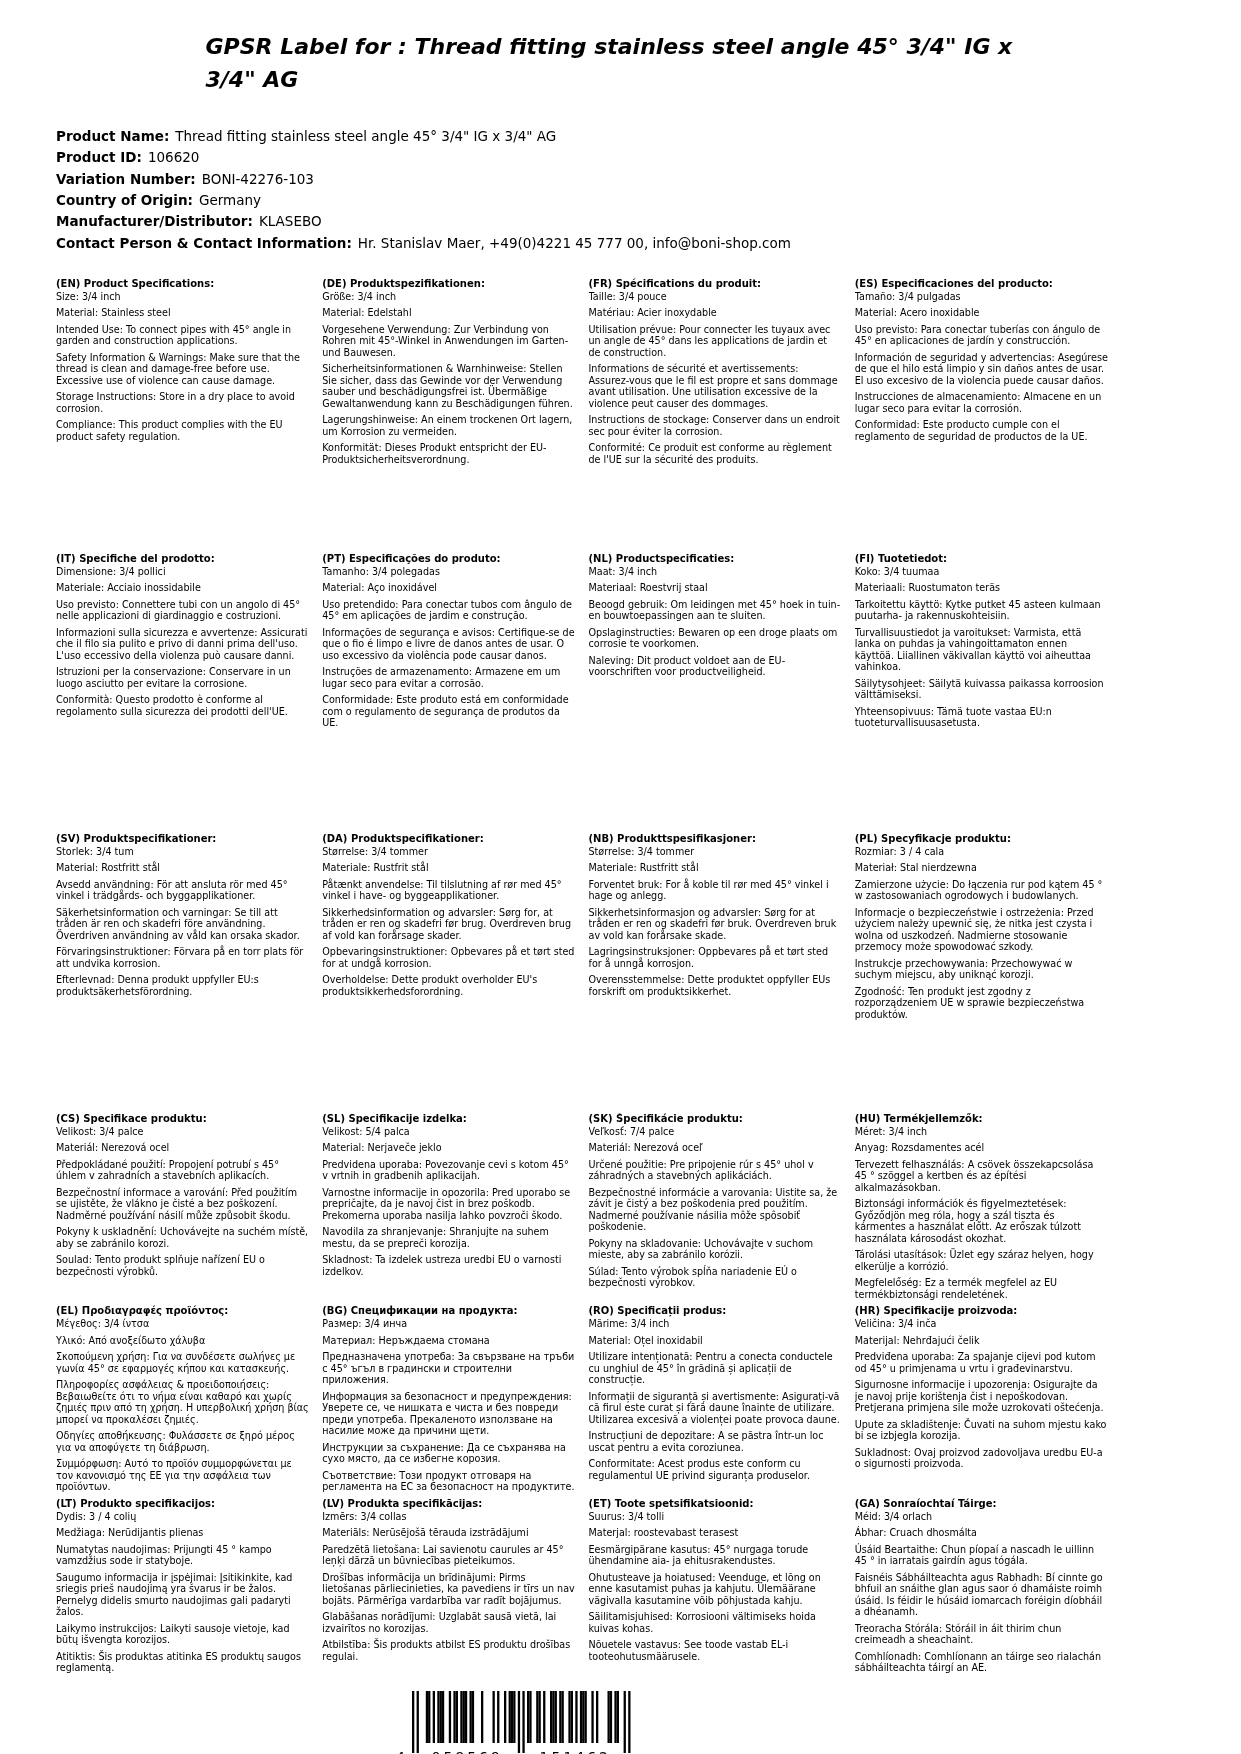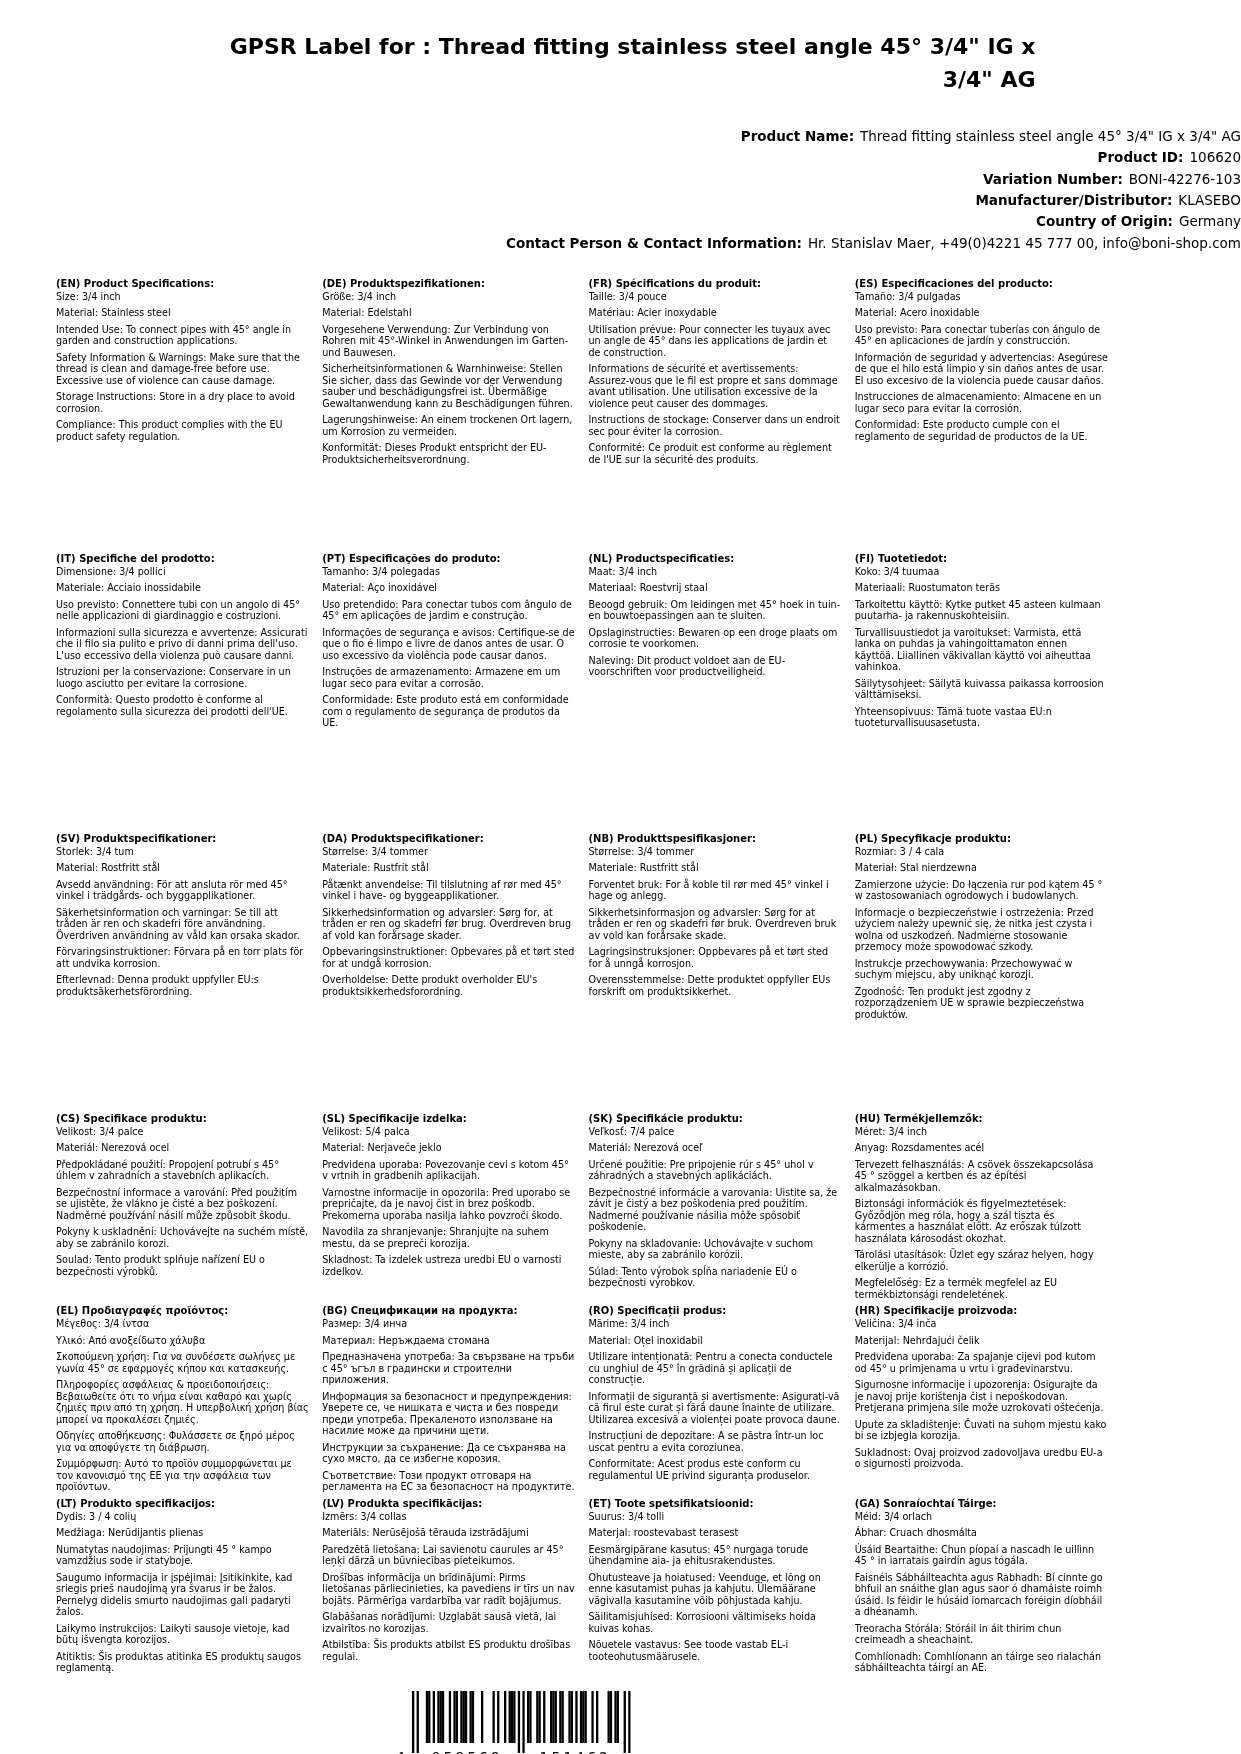--- a/index.html
+++ b/index.html
@@ -1,25 +1,25 @@
 <!DOCTYPE html>
 <html><head>
 <meta charset="utf-8">
 <style>
   html,body{margin:0;padding:0;}
   body{
     width:1241px;height:1754px;background:#fff;color:#000;
     font-family:"DejaVu Sans",sans-serif;overflow:hidden;position:relative;
   }
   .title{
-    font-size:22px;font-weight:bold;text-align:right;
-    width:830px;margin:30px auto 0;line-height:1.5;
+    font-size:22px;font-weight:bold;text-align:left;
+    width:830px;margin:30px auto 0;line-height:1.5;font-style:italic;
   }
   .product-info{margin:30px 0 0 56px;font-size:13.5px;line-height:1.58;}
-  .info-row{white-space:nowrap;text-align:right;}
+  .info-row{white-space:nowrap;}
   .info-label{font-weight:bold;}
   .info-value{margin-left:6px;}
   .spec-grid{
     display:grid;grid-template-columns:repeat(4,1fr);
     grid-template-rows:275px 280px 280px auto;
     column-gap:13px;width:1052px;margin:24px 0 0 56px;
   }
   .spec-cell{font-size:9.6px;line-height:1.2;overflow:hidden;}
   .spec-cell h3{font-size:10px;font-weight:bold;margin:0 0 1px 0;}
   .spec-cell p{margin:0 0 5px 0;}
@@ -39,25 +39,25 @@
 
   <div class="info-row">
     <span class="info-label">Product ID:</span><span class="info-value">106620</span>
   </div>
 
   <div class="info-row">
     <span class="info-label">Variation Number:</span><span class="info-value">BONI-42276-103</span>
   </div>
 
   <div class="info-row">
+    <span class="info-label">Country of Origin:</span><span class="info-value">Germany</span>
+  </div>
+
+  <div class="info-row">
     <span class="info-label">Manufacturer/Distributor:</span><span class="info-value">KLASEBO</span>
-  </div>
-
-  <div class="info-row">
-    <span class="info-label">Country of Origin:</span><span class="info-value">Germany</span>
   </div>
 
   <div class="info-row">
     <span class="info-label">Contact Person &amp; Contact Information:</span><span class="info-value">Hr. Stanislav Maer, +49(0)4221 45 777 00, info@boni-shop.com</span>
   </div>
 </div>
 
 <div class="spec-grid" id="spec-grid">
   <div class="spec-cell">
     <h3>(EN) Product Specifications:</h3>

